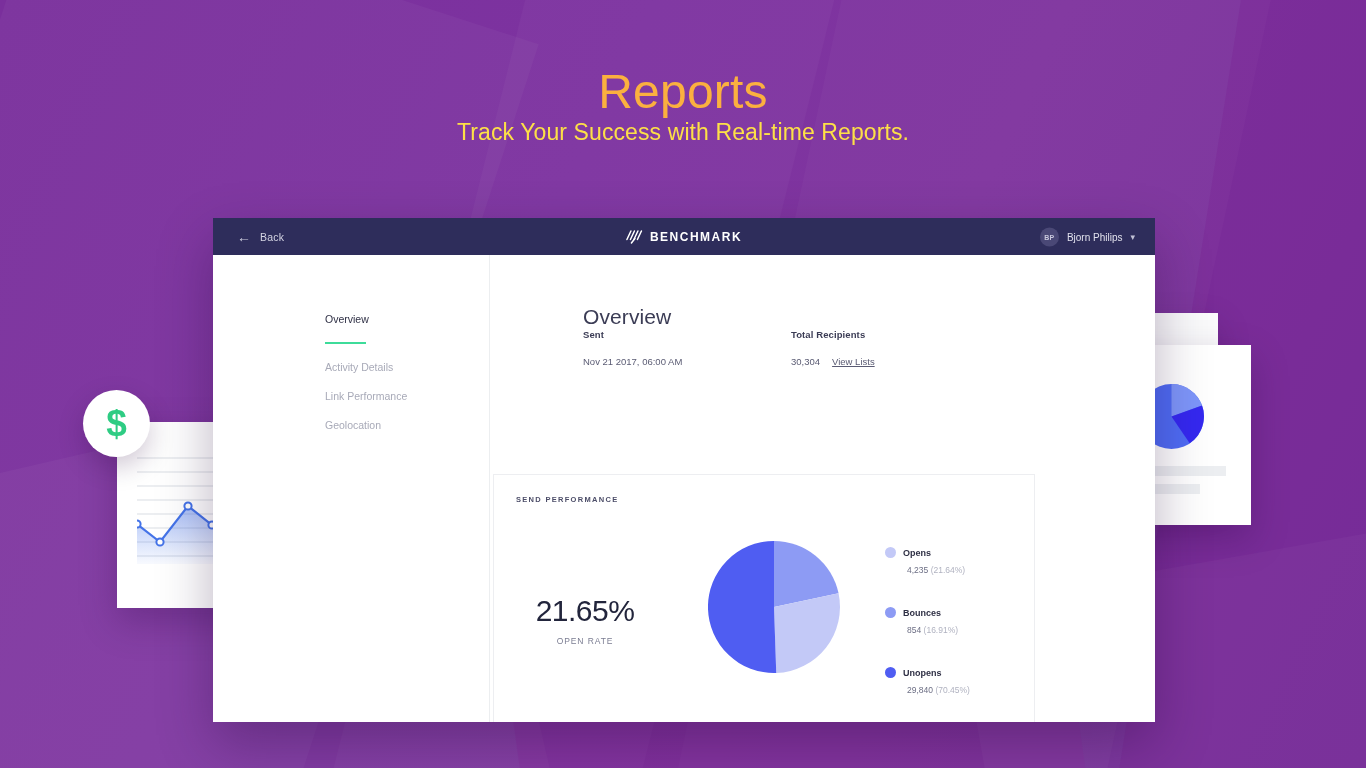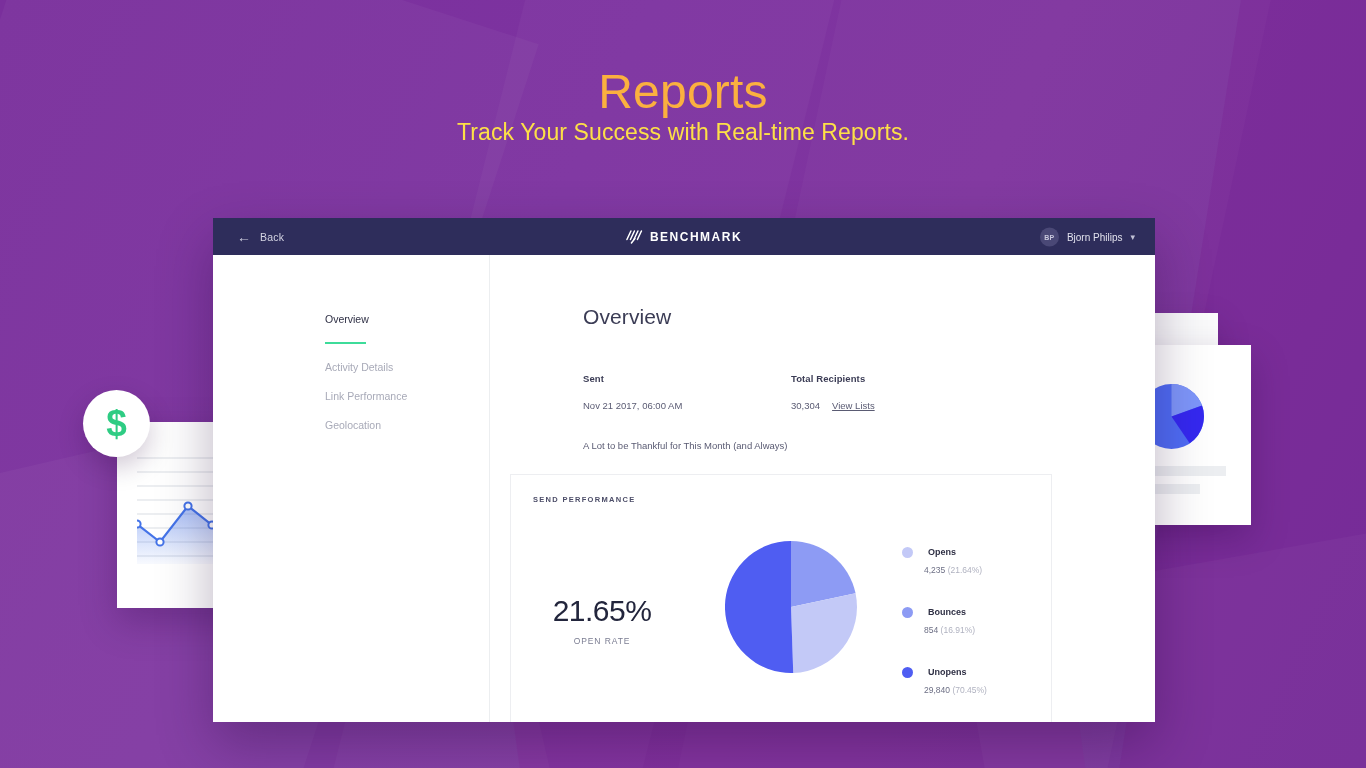--- a/index.html
+++ b/index.html
@@ -174,39 +174,39 @@
     width: 41px; height: 2px; background: #3ddc9a;
     margin-top: 4px; margin-left: 112px; margin-bottom: 17px;
   }
 
   #main { flex: 1; padding: 50px 0 0 93px; position: relative; }
   #page-title {
     font-size: 21px; font-weight: 400; color: #3b3c55;
     letter-spacing: 0.1px;
   }
 
-  .meta-row { display: flex; margin-top: 44px; }
+  .meta-row { display: flex; }
   .meta-col-1 { width: 208px; }
   .meta-label {
     font-size: 9.5px; font-weight: 700; color: #3b3c55;
     letter-spacing: 0.1px;
   }
   .meta-value {
     font-size: 9.5px; color: #5a5b73; margin-top: 16px;
     display: flex; align-items: baseline; gap: 12px;
   }
   .meta-link {
     color: #5a5b73; text-decoration: underline; cursor: pointer;
   }
   #subject-block { margin-top: 29px; }
   #subject-block .meta-value { margin-top: 15px; }
 
   
   #perf-card {
-    position: absolute; left: 20px; top: 219px;
+    position: absolute; left: 3px; top: 219px;
     width: 542px; height: 249px;
     background: #ffffff;
     border: 1px solid #edeef1;
     border-bottom: none;
   }
   #perf-title {
     position: absolute; left: 22px; top: 20px;
     font-size: 7.5px; font-weight: 700; color: #4c4d68;
     letter-spacing: 1.3px;
   }
@@ -218,21 +218,21 @@
   #rate-value {
     font-size: 30px; font-weight: 400; color: #22253c;
     letter-spacing: -0.5px;
   }
   #rate-label {
     font-size: 8.5px; color: #7b7d92; letter-spacing: 0.9px; margin-top: 8px;
   }
   #pie-block { width: 196px; padding-top: 22px; display: flex; justify-content: center; }
   #legend-block { flex: 1; padding-top: 28px; padding-left: 13px; }
   .legend-item { margin-bottom: 32px; }
-  .legend-head { display: flex; align-items: flex-start; gap: 15px; }
+  .legend-head { display: flex; align-items: center; gap: 7px; }
   .legend-dot { width: 11px; height: 11px; border-radius: 50%; flex: 0 0 11px; }
   .legend-name { font-size: 9px; font-weight: 700; color: #2f3045; }
   .legend-stats { margin-left: 22px; margin-top: 7px; font-size: 8.5px; color: #6d6f85; }
   .legend-pct { color: #b0b2c0; }
 </style>
 </head>
 <body>
 
 <div id="bg">
   <div class="bg-base"></div>
@@ -351,21 +351,20 @@
         <div>
           <div class="meta-label">Total Recipients</div>
           <div class="meta-value">
             <span>30,304</span>
             <span class="meta-link">View Lists</span>
           </div>
         </div>
       </div>
 
       <div id="subject-block">
-        <div class="meta-value">A Lot to be Thankful for This Month (and Always)</div>
       </div>
 
       <div id="perf-card">
         <div id="perf-title">SEND PERFORMANCE</div>
         <div id="perf-inner">
 
           <div id="rate-block">
             <div id="rate-value">21.65%</div>
             <div id="rate-label">OPEN RATE</div>
           </div>

